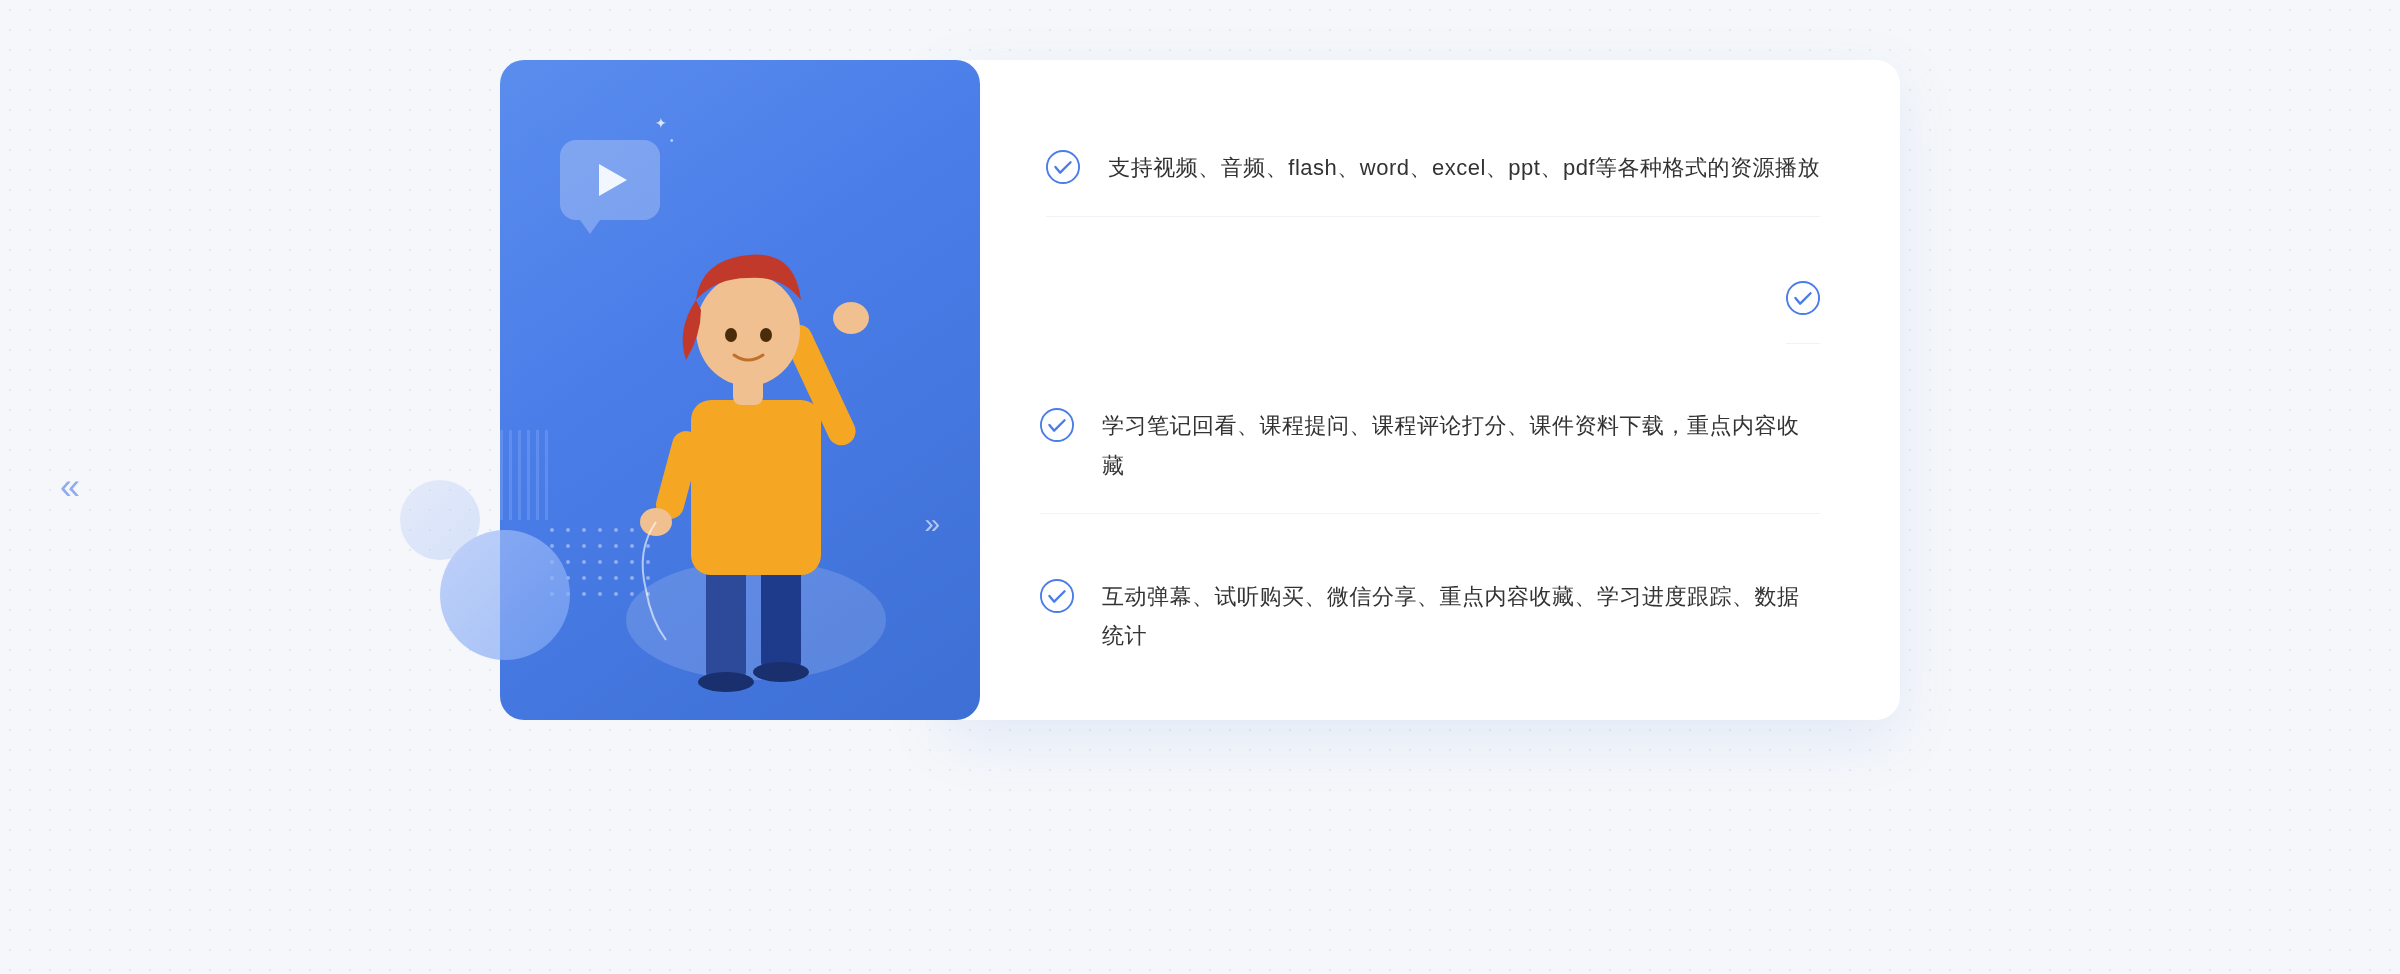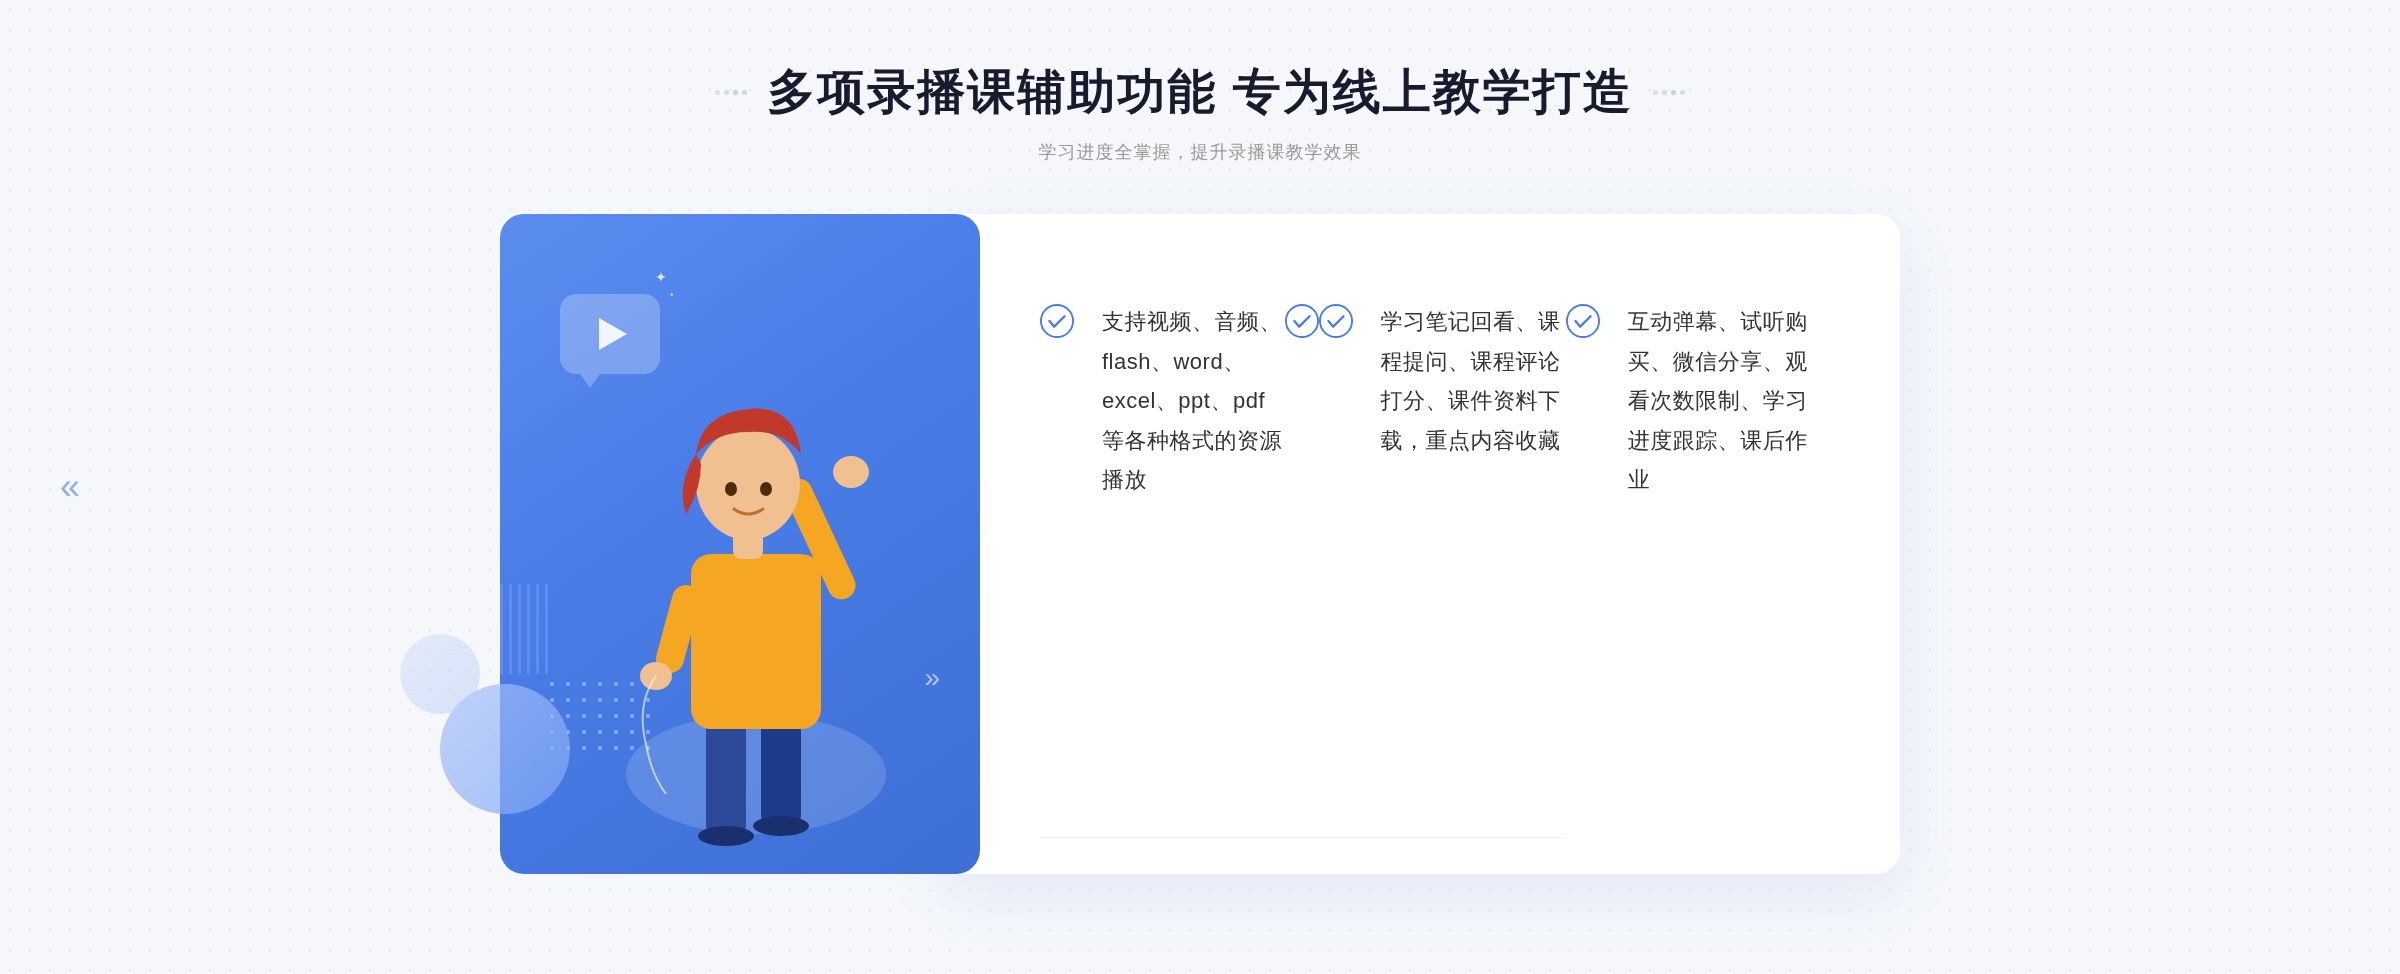--- a/index.html
+++ b/index.html
@@ -232,25 +232,26 @@
       z-index: 3;
     }
 
     
     .features-panel {
       flex: 1;
       background: white;
       border-radius: 24px;
       padding: 60px 80px 36px 100px;
       display: flex;
-      flex-direction: row;
+      flex-direction: column;
       justify-content: space-between;
       min-height: 600px;
       box-shadow: 0 20px 60px rgba(100, 140, 230, 0.12);
       z-index: 1;
+      align-items: flex-end;
     }
 
     .feature-item {
       display: flex;
       align-items: flex-start;
       gap: 28px;
       padding: 28px 0;
       border-bottom: 1px solid #f0f2f8;
     }
 
@@ -308,38 +309,20 @@
       top: 20px; left: 15px;
     }
   </style>
 </head>
 <body>
 
 <div class="page-container">
 
   <div class="left-arrow">«</div>
 
-  <div class="header-section">
-    <div class="header-title-row">
-      <div class="deco-dots">
-        <span></span>
-          <span></span>
-          <span></span>
-          <span></span>
-      </div>
-      <h1 class="main-title">多项录播课辅助功能 专为线上教学打造</h1>
-      <div class="deco-dots">
-        <span></span>
-          <span></span>
-          <span></span>
-          <span></span>
-      </div>
-    </div>
-    <p class="subtitle">学习进度全掌握，提升录播课教学效果</p>
-  </div>
 
   <div class="content-area">
 
     <div class="illustration-card">
 
       <div class="play-bubble">
         <div class="play-triangle"></div>
       </div>
 
       <div class="sparkle"></div>
@@ -458,19 +441,19 @@
         <p class="feature-text">学习笔记回看、课程提问、课程评论打分、课件资料下载，重点内容收藏</p>
       </div>
 
       <div class="feature-item">
         <div class="check-icon">
           <svg viewBox="0 0 36 36" xmlns="http://www.w3.org/2000/svg">
             <circle cx="18" cy="18" r="17" fill="none" stroke="#4a7de8" stroke-width="2"></circle>
             <polyline points="10,18 15,24 26,13" fill="none" stroke="#4a7de8" stroke-width="2.5" stroke-linecap="round" stroke-linejoin="round"></polyline>
           </svg>
         </div>
-        <p class="feature-text">互动弹幕、试听购买、微信分享、观看次数限制、学习进度跟踪、课后作业</p>
+        <p class="feature-text">互动弹幕、试听购买、微信分享、重点内容收藏、学习进度跟踪、数据统计</p>
       </div>
 
     </div>
   </div>
 
 </div>
 
 </body></html>

